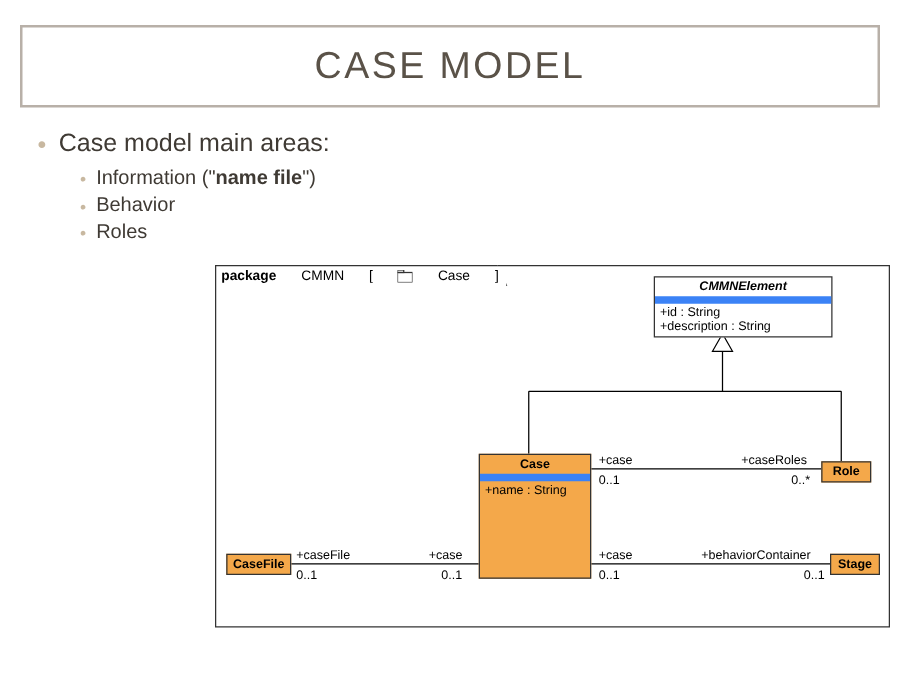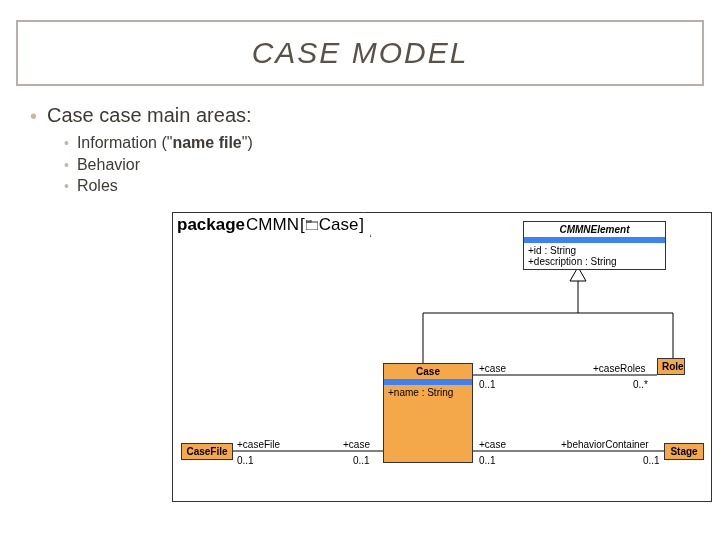--- a/index.html
+++ b/index.html
@@ -10,21 +10,20 @@
     font-family: Arial, Helvetica, sans-serif;
     position: relative;
     overflow: hidden;
   }
   .title-box {
     margin: 20px 16px 0 16px;
     border: 2px solid #b8b0a8;
     background: #ffffff;
     padding: 14px 16px;
     text-align: center;
-    font-style: italic;
   }
   .title-text {
     font-size: 30px;
     letter-spacing: 2px;
     color: #5a5248;
     font-weight: 400;
   }
   .content {
     padding: 18px 30px 0 30px;
   }
@@ -73,25 +72,25 @@
     border: 1px solid #333;
     background: #fff;
   }
   .pkg-tab {
     position: absolute;
     left: -1px;
     top: -1px;
     border: 1px solid #333;
     border-bottom: none;
     padding: 2px 6px 2px 4px;
-    font-size: 17px;
+    font-size: 11px;
     background: #fff;
     display: flex;
     align-items: center;
-    gap: 1px;
+    gap: 20px;
     clip-path: polygon(0 0, calc(100% - 8px) 0, 100% 100%, 0 100%);
   }
   .pkg-icon {
     width: 12px;
     height: 10px;
   }
   .uml-class {
     position: absolute;
     border: 1px solid #333;
     background: #fff;
@@ -127,21 +126,21 @@
 </head>
 <body>
 
 <div class="title-box">
   <div class="title-text">CASE MODEL</div>
 </div>
 
 <div class="content">
   <div class="bullet-row">
     <span class="bullet-dot">•</span>
-    <span class="bullet-text">Case case main areas:</span>
+    <span class="bullet-text">Case model main areas:</span>
   </div>
   <div class="sub-list">
     <div class="sub-row">
       <span class="sub-dot">•</span>
       <span class="sub-text">
         <span>Information ("</span><span class="bold">name file</span><span>")</span>
       </span>
     </div>
     <div class="sub-row">
       <span class="sub-dot">•</span>
@@ -194,21 +193,21 @@
     </div>
   </div>
 
   <div class="uml-class uml-hl" style="left:210px; top:150px; width:90px; height:100px;">
     <div class="uml-head">Case</div>
     <div class="uml-attrs">
       <div>+name : String</div>
     </div>
   </div>
 
-  <div class="uml-class uml-hl" style="left:484px; top:145px; width:28px;">
+  <div class="uml-class uml-hl" style="left:484px; top:156px; width:40px;">
     <div class="uml-head">Role</div>
   </div>
 
   <div class="uml-class uml-hl" style="left:8px; top:230px; width:52px;">
     <div class="uml-head">CaseFile</div>
   </div>
 
   <div class="uml-class uml-hl" style="left:491px; top:230px; width:40px;">
     <div class="uml-head">Stage</div>
   </div>

